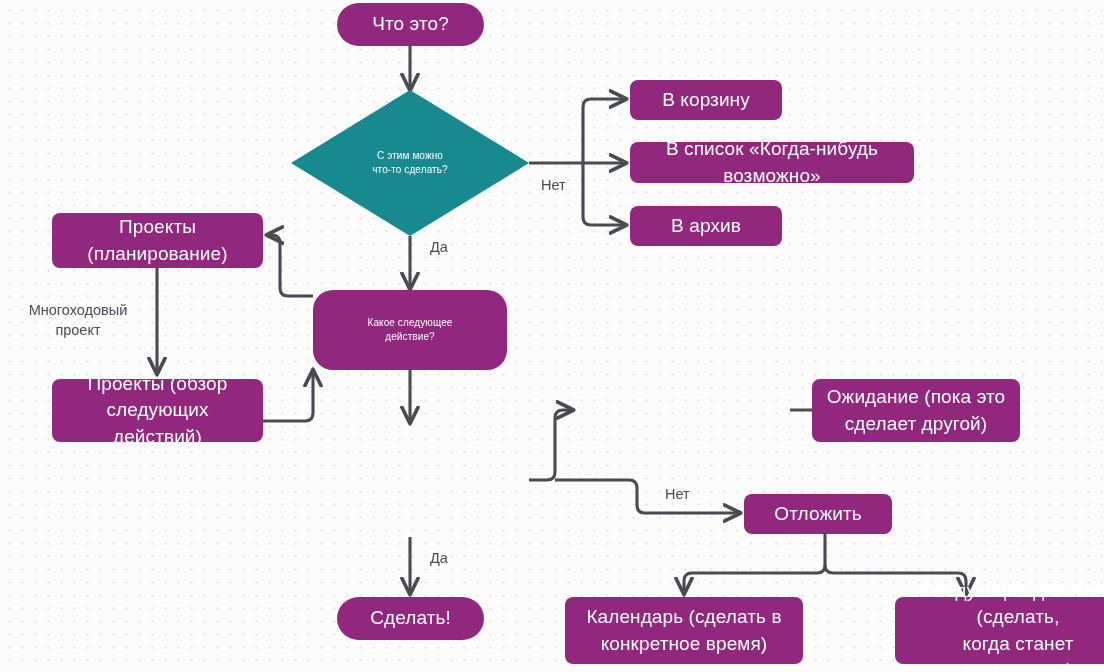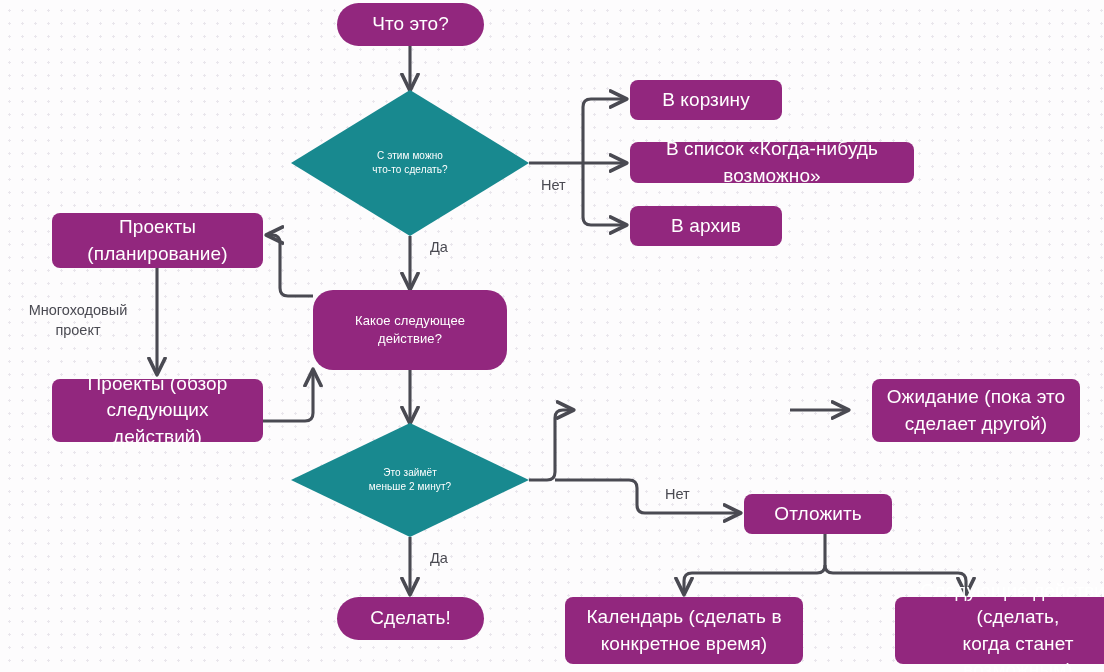--- a/index.html
+++ b/index.html
@@ -134,32 +134,28 @@
 
   <div class="node node-proc" style="left:52px; top:213px; width:211px; height:55px;">
     <span class="lbl">Проекты (планирование)</span>
   </div>
 
   <div class="node node-proc" style="left:52px; top:379px; width:211px; height:63px; white-space:pre-line;">
     <span class="lbl">Проекты (обзор
 следующих действий)</span>
   </div>
 
-  <div class="node node-proc" style="left:313px; top:290px; width:194px; height:80px; white-space:pre-line; font-size:13px; border-radius:20px;">
+  <div class="node node-proc" style="left:313px; top:290px; width:194px; height:80px; white-space:pre-line; font-size:10px; border-radius:20px;">
     <span class="lbl">Какое следующее
 действие?</span>
   </div>
 
-  <div class="node node-dec" style="left:291px; top:423px; width:238px; height:114px; white-space:pre-line;">
-    <span class="lbl">Это займёт
-меньше 2 минут?</span>
-  </div>
 
 
-  <div class="node node-proc" style="left:872px; top:379px; width:208px; height:63px; white-space:pre-line;">
+  <div class="node node-proc" style="left:812px; top:379px; width:208px; height:63px; white-space:pre-line;">
     <span class="lbl">Ожидание (пока это
 сделает другой)</span>
   </div>
 
   <div class="node node-proc" style="left:744px; top:494px; width:148px; height:40px;">
     <span class="lbl">Отложить</span>
   </div>
 
   <div class="node node-term" style="left:337px; top:597px; width:147px; height:43px;">
     <span class="lbl">Сделать!</span>

